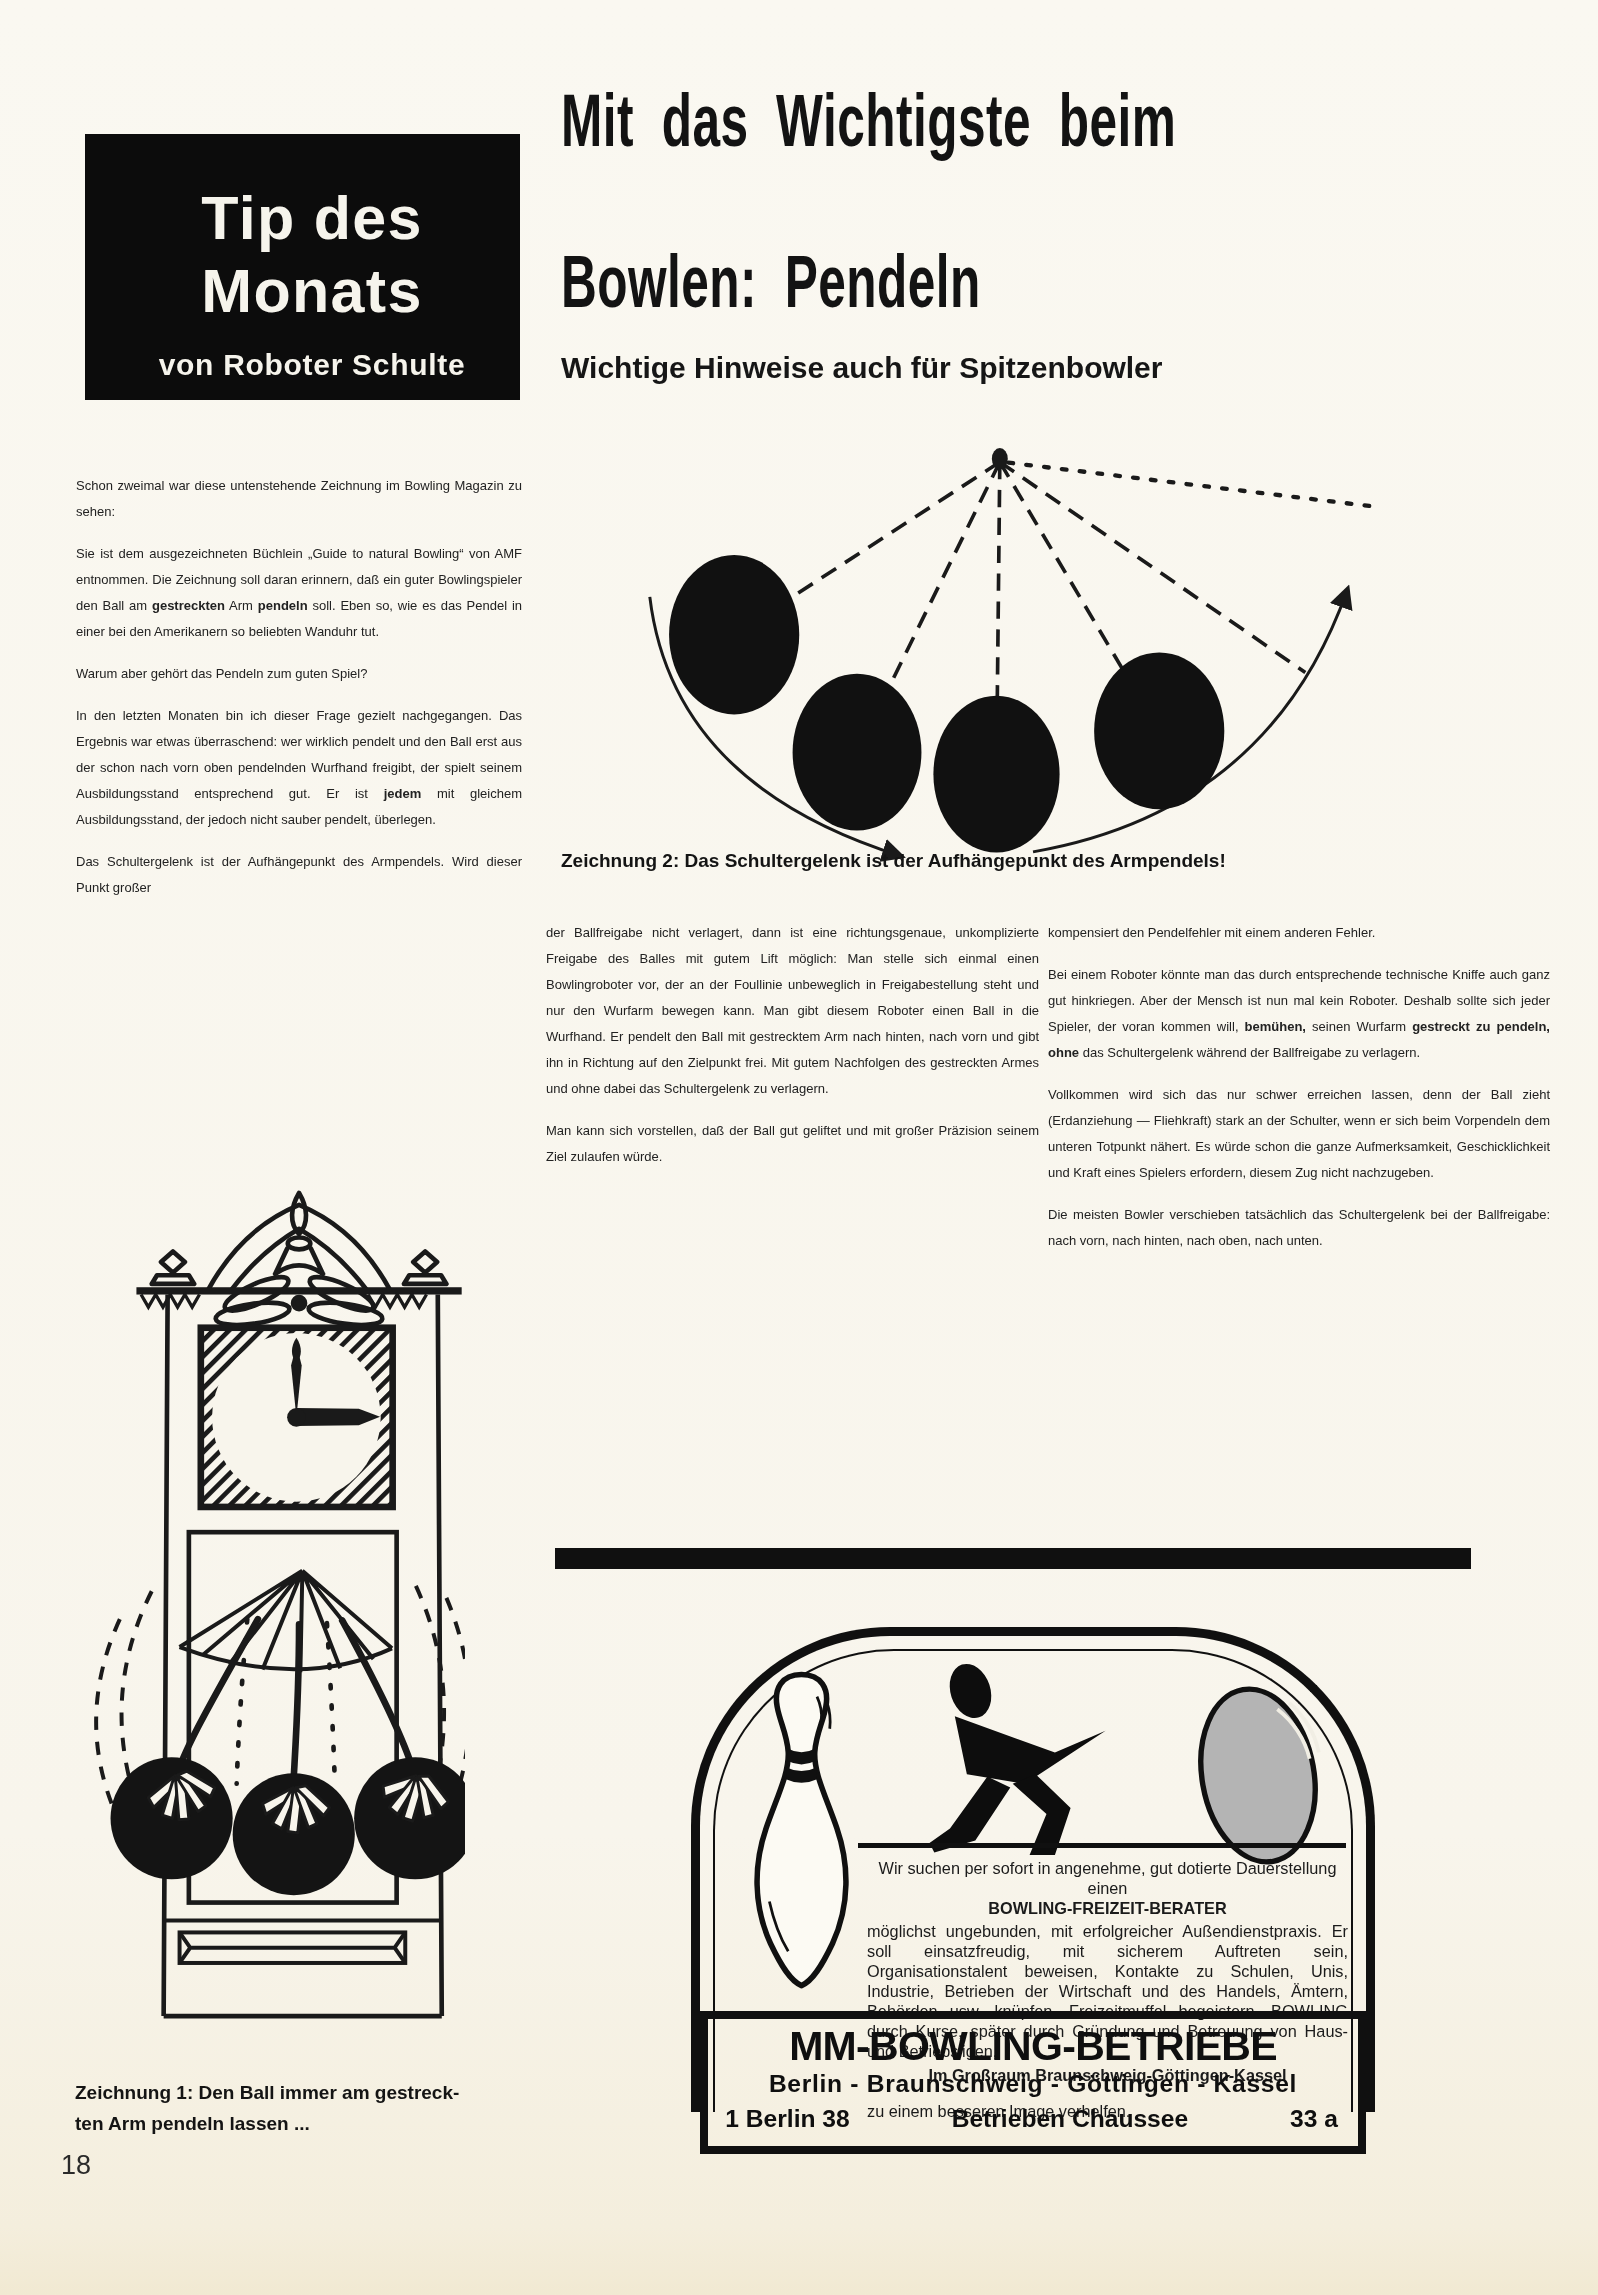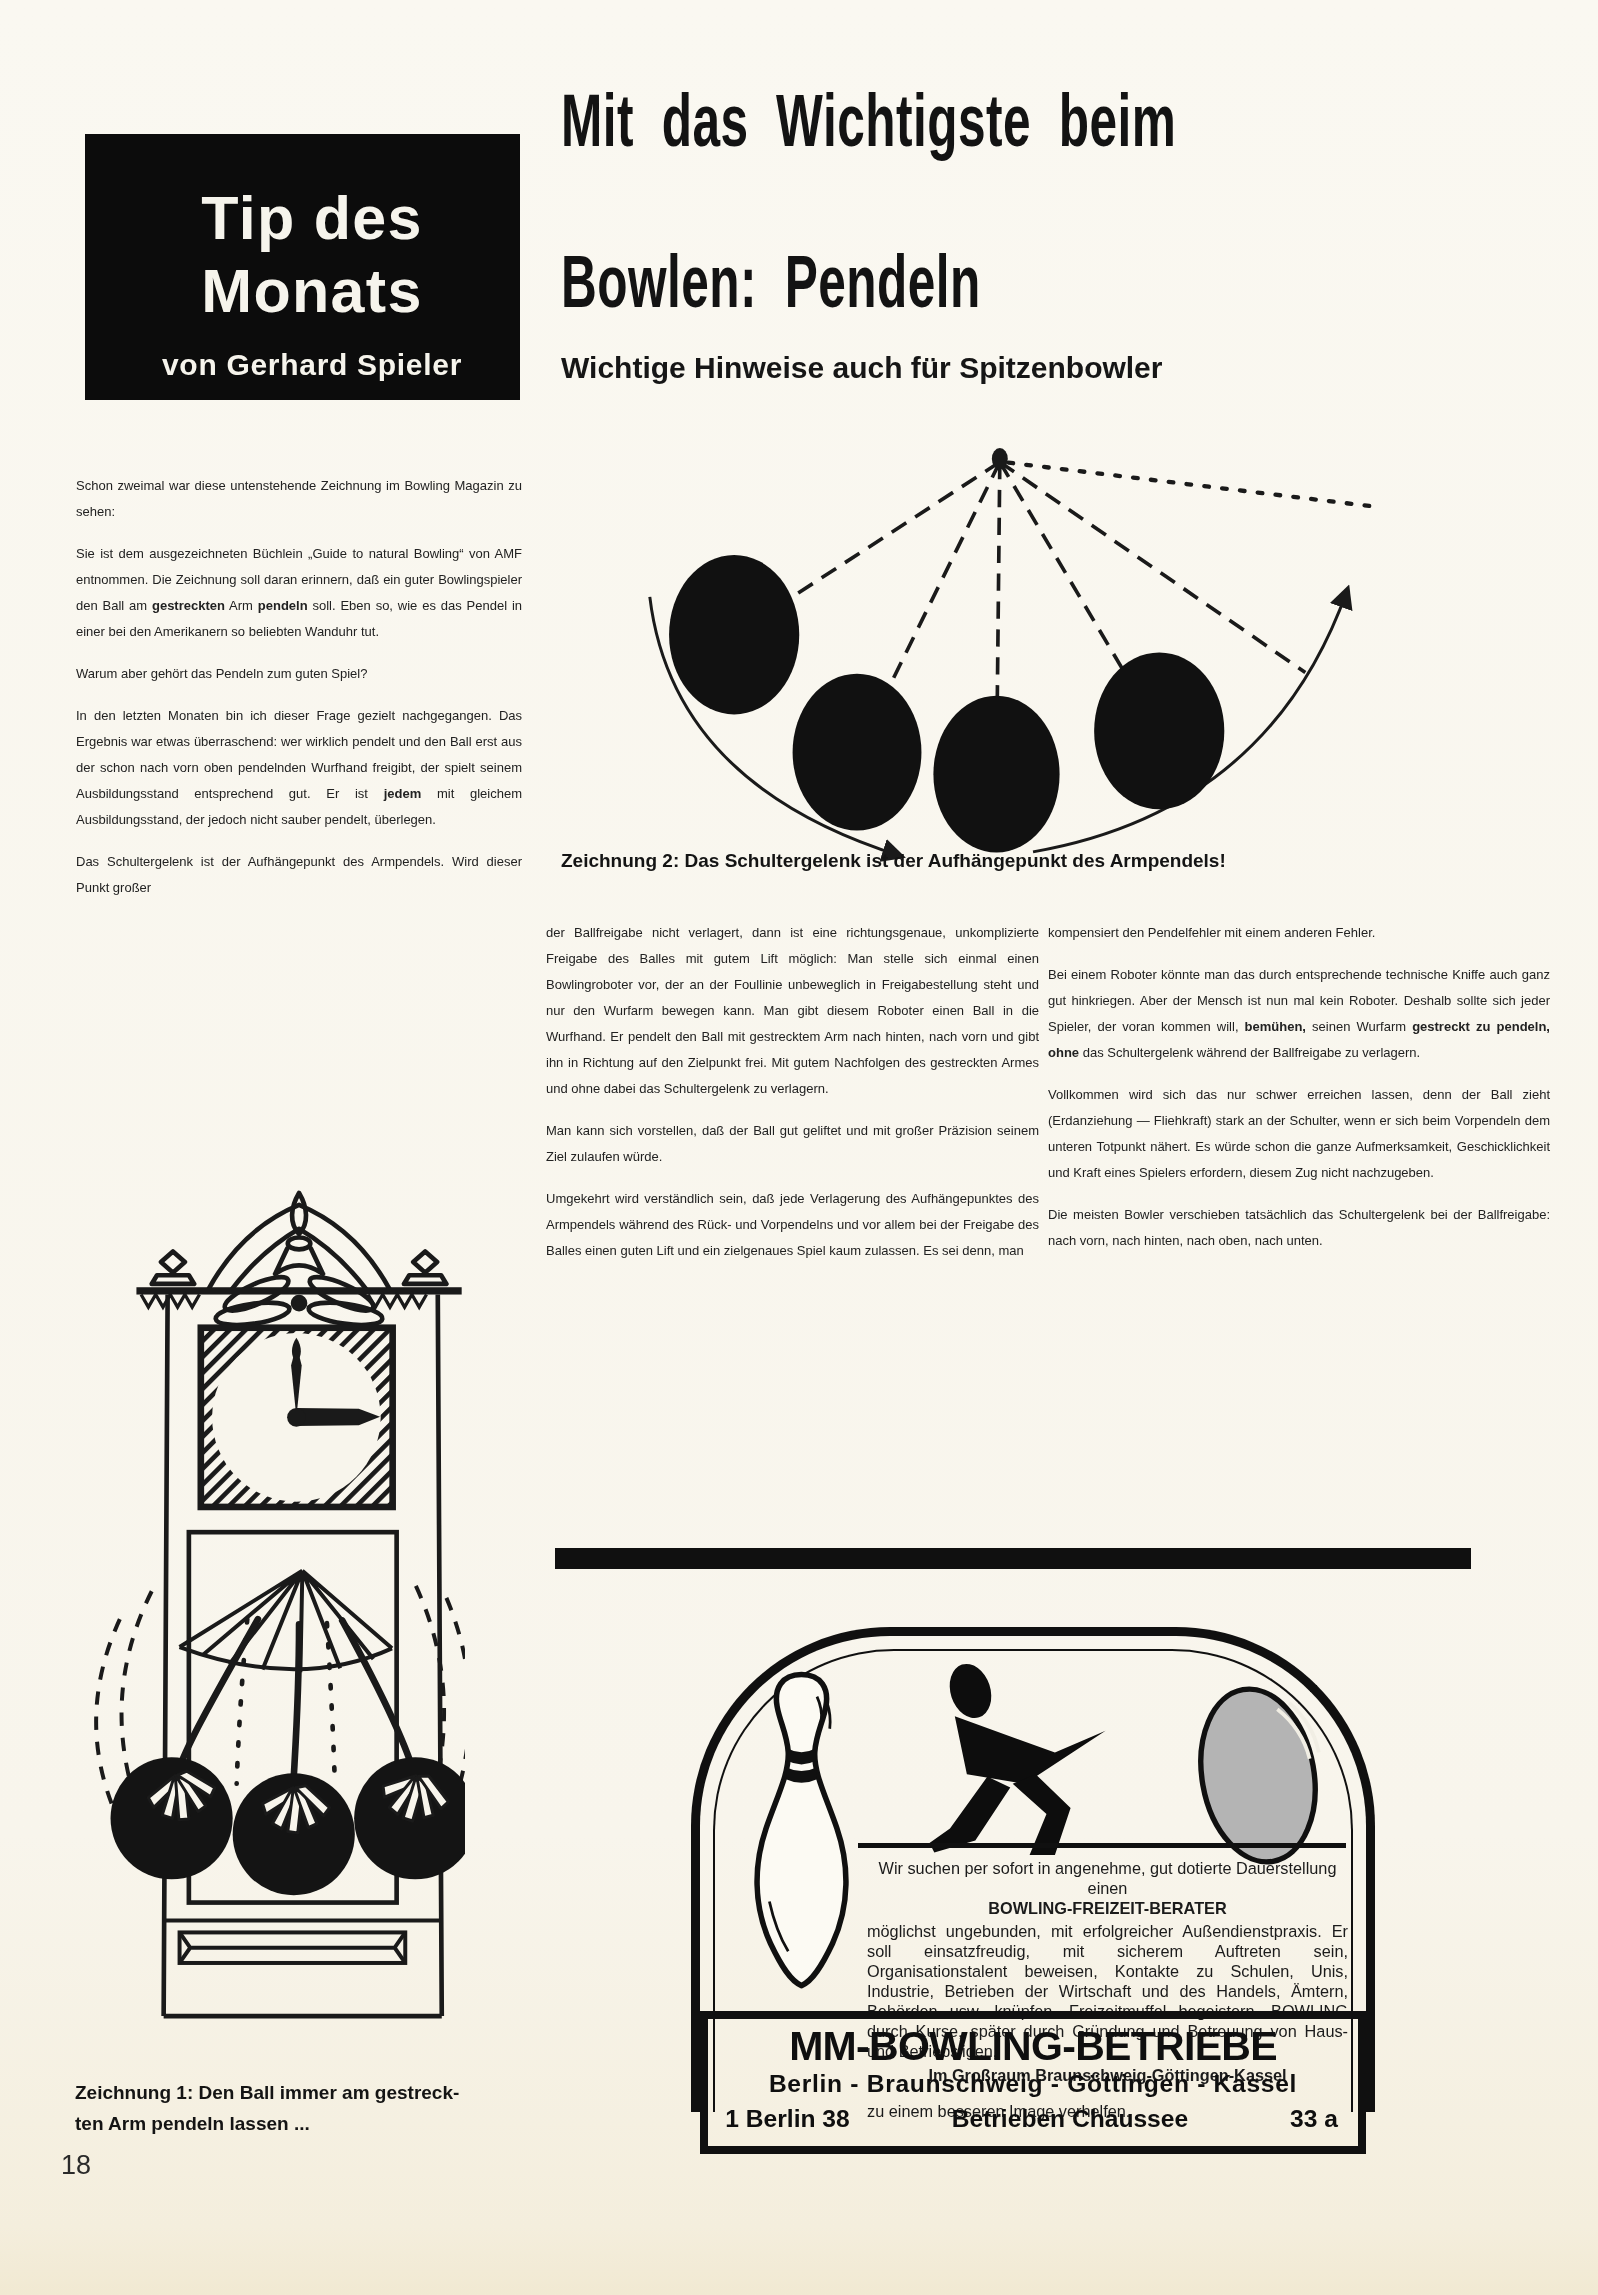--- a/index.html
+++ b/index.html
@@ -74,21 +74,21 @@
   svg { display:block; }
 </style>
 </head>
 <body>
 
 <div class="page">
 
   <div class="abs tip-box">
     <div class="tip-title">Tip des</div>
     <div class="tip-title">Monats</div>
-    <div class="tip-byline">von Gerhard Spieler</div>
+    <div class="tip-byline">von Roboter Schulte</div>
   </div>
 
   <div class="abs headline-line headline-1">Mit das Wichtigste beim</div>
   <div class="abs headline-line headline-2">Bowlen: Pendeln</div>
   <div class="abs subtitle">Wichtige Hinweise auch für Spitzenbowler</div>
 
   <div class="abs" style="left:598px; top:412px; width:797px; height:452px;">
     <svg viewBox="0 0 1200 680" width="797" height="452">
       <defs>
         <marker id="arr" viewBox="0 0 10 10" refX="7.5" refY="5" markerWidth="8" markerHeight="8" orient="auto-start-reverse">
@@ -126,21 +126,20 @@
   <div class="abs col col-left">
       <p><span>Schon zweimal war diese untenstehende Zeichnung im Bowling Magazin zu sehen:</span></p>
       <p><span>Sie ist dem ausgezeichneten Büchlein „Guide to natural Bowling“ von AMF entnommen. Die Zeichnung soll daran erinnern, daß ein guter Bowlingspieler den Ball am </span><b>gestreckten</b><span> Arm </span><b>pendeln</b><span> soll. Eben so, wie es das Pendel in einer bei den Amerikanern so beliebten Wanduhr tut.</span></p>
       <p><span>Warum aber gehört das Pendeln zum guten Spiel?</span></p>
       <p><span>In den letzten Monaten bin ich dieser Frage gezielt nachgegangen. Das Ergebnis war etwas überraschend: wer wirklich pendelt und den Ball erst aus der schon nach vorn oben pendelnden Wurfhand freigibt, der spielt seinem Ausbildungsstand entsprechend gut. Er ist </span><b>jedem</b><span> mit gleichem Ausbildungsstand, der jedoch nicht sauber pendelt, überlegen.</span></p>
       <p><span>Das Schultergelenk ist der Aufhängepunkt des Armpendels. Wird dieser Punkt großer</span></p>
     </div>
   <div class="abs col col-mid">
       <p><span>der Ballfreigabe nicht verlagert, dann ist eine richtungsgenaue, unkomplizierte Freigabe des Balles mit gutem Lift möglich: Man stelle sich einmal einen Bowlingroboter vor, der an der Foullinie unbeweglich in Freigabestellung steht und nur den Wurfarm bewegen kann. Man gibt diesem Roboter einen Ball in die Wurfhand. Er pendelt den Ball mit gestrecktem Arm nach hinten, nach vorn und gibt ihn in Richtung auf den Zielpunkt frei. Mit gutem Nachfolgen des gestreckten Armes und ohne dabei das Schultergelenk zu verlagern.</span></p>
       <p><span>Man kann sich vorstellen, daß der Ball gut geliftet und mit großer Präzision seinem Ziel zulaufen würde.</span></p>
-      <p><span>Umgekehrt wird verständlich sein, daß jede Verlagerung des Aufhängepunktes des Armpendels während des Rück- und Vorpendelns und vor allem bei der Freigabe des Balles einen guten Lift und ein zielgenaues Spiel kaum zulassen. Es sei denn, man</span></p>
     </div>
   <div class="abs col col-right">
       <p><span>kompensiert den Pendelfehler mit einem anderen Fehler.</span></p>
       <p><span>Bei einem Roboter könnte man das durch entsprechende technische Kniffe auch ganz gut hinkriegen. Aber der Mensch ist nun mal kein Roboter. Deshalb sollte sich jeder Spieler, der voran kommen will, </span><b>bemühen,</b><span> seinen Wurfarm </span><b>gestreckt zu pendeln, ohne</b><span> das Schultergelenk während der Ballfreigabe zu verlagern.</span></p>
       <p><span>Vollkommen wird sich das nur schwer erreichen lassen, denn der Ball zieht (Erdanziehung — Fliehkraft) stark an der Schulter, wenn er sich beim Vorpendeln dem unteren Totpunkt nähert. Es würde schon die ganze Aufmerksamkeit, Geschicklichkeit und Kraft eines Spielers erfordern, diesem Zug nicht nachzugeben.</span></p>
       <p><span>Die meisten Bowler verschieben tatsächlich das Schultergelenk bei der Ballfreigabe: nach vorn, nach hinten, nach oben, nach unten.</span></p>
     </div>
 
   <div class="abs divider-bar"></div>
 

